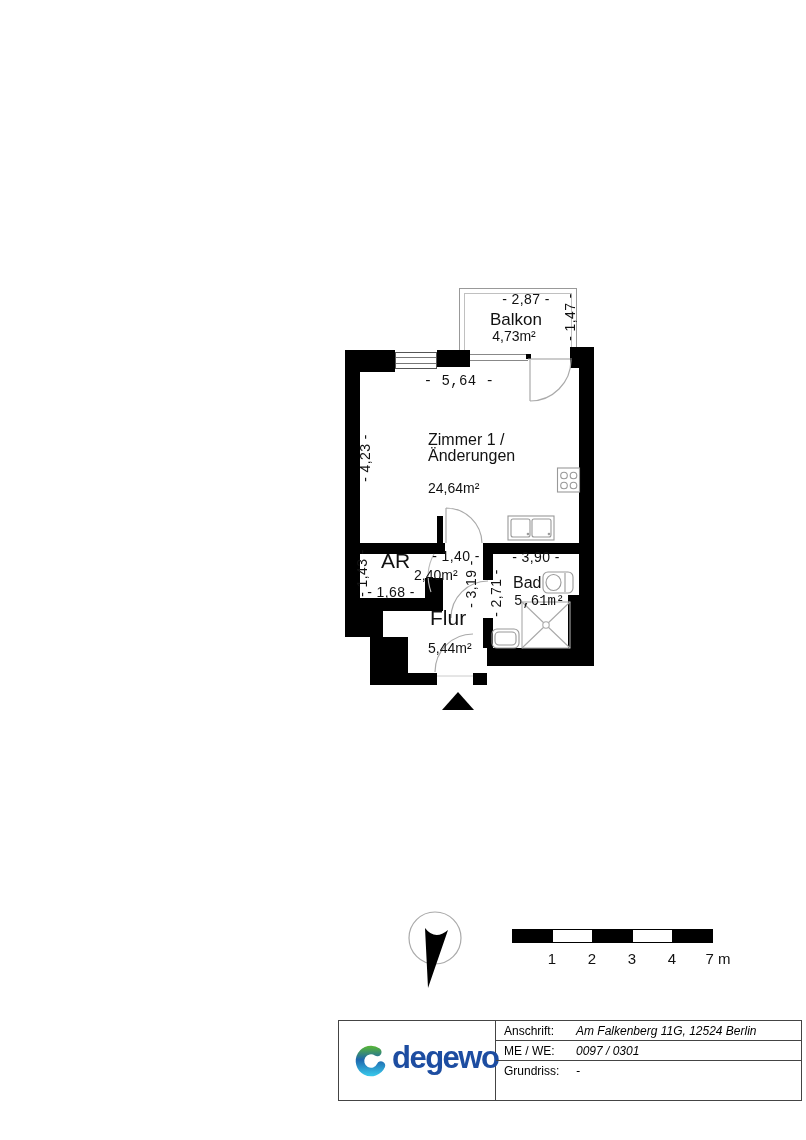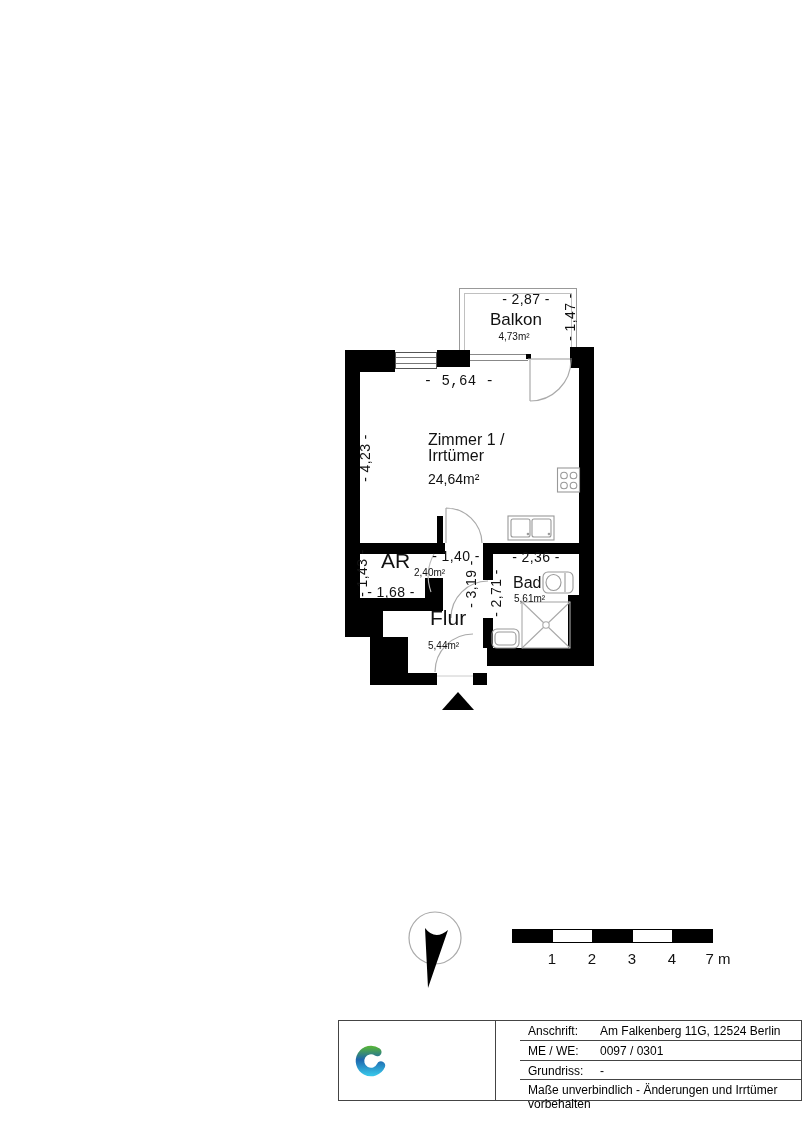--- a/index.html
+++ b/index.html
@@ -9,21 +9,21 @@
     font-family:"Liberation Sans", sans-serif;color:#000;overflow:hidden;
     margin:0 auto;
   }
   .wall{position:absolute;background:#000;}
   .dim{
     position:absolute;font-size:14px;letter-spacing:0.4px;white-space:nowrap;
     transform:translate(-50%,-50%);color:#111;
   }
   .dim.vert{transform:translate(-50%,-50%) rotate(-90deg);}
   .rn{position:absolute;white-space:nowrap;color:#111;}
-  .ra{position:absolute;font-size:10px;white-space:nowrap;color:#111;}
+  .ra{position:absolute;font-size:14px;white-space:nowrap;color:#111;}
   .ctr{transform:translate(-50%,-50%);}
   
   #balcony-outer{
     position:absolute;left:459px;top:288px;width:118px;height:64px;
     border:1.5px solid #999;border-bottom:none;background:#fff;
   }
   #balcony-inner{
     position:absolute;left:4px;top:4px;right:4px;bottom:0;
     border:1px solid #c0c0c0;border-bottom:none;
   }
@@ -67,25 +67,25 @@
     border:1px solid #444;background:#fff;
   }
   #logo-cell{
     position:absolute;left:0;top:0;width:157px;height:79px;
     border-right:1px solid #444;
   }
   #logo-text{
     position:absolute;left:53px;top:19px;font-size:31px;font-weight:bold;
     color:#1d4da1;letter-spacing:-1.5px;
   }
-  #tb-rows{position:absolute;left:157px;top:0;right:0;bottom:0;font-size:12px;margin-left:24px;}
+  #tb-rows{position:absolute;left:157px;top:0;right:0;bottom:0;font-size:12px;}
   .tb-row{position:relative;border-bottom:1px solid #444;height:20px;}
   .tb-row:last-child{border-bottom:none;}
   .tb-label{position:absolute;left:8px;top:3px;}
-  .tb-value{position:absolute;left:80px;top:3px;}
+  .tb-value{position:absolute;left:80px;top:3px;font-style:italic;}
   .tb-disclaimer{position:absolute;left:8px;top:3px;}
   svg{position:absolute;left:0;top:0;pointer-events:none;}
 </style>
 </head>
 <body>
 
 <div id="page">
 
   <div id="balcony-outer">
     <div id="balcony-inner"></div>
@@ -171,38 +171,38 @@
 
   <div class="dim" style="left:526px;top:299px;">- 2,87 -</div>
   <div class="rn ctr" style="left:516px;top:320px;font-size:17px;">Balkon</div>
   <div class="ra ctr" style="left:514px;top:336px;">4,73m²</div>
   <div class="dim vert" style="left:570px;top:317px;">- 1,47 -</div>
 
   <div class="dim" style="left:459px;top:381px;font-family:Liberation Mono, monospace;">- 5,64 -</div>
   <div class="dim vert" style="left:365px;top:458px;">- 4,23 -</div>
   <div class="rn" style="left:428px;top:432px;font-size:16px;line-height:15.5px;">
     <div>Zimmer 1 /</div>
-    <div>Irrtümer</div>
-    <div style="font-size:14px;margin-top:9px;">24,64m²</div>
+    <div>Änderungen</div>
+    <div style="font-size:14px;margin-top:18px;">24,64m²</div>
   </div>
 
   <div class="rn" style="left:381px;top:549px;font-size:21px;">AR</div>
   <div class="ra" style="left:379px;top:567px;margin-left:35px;">2,40m²</div>
   <div class="dim vert" style="left:362px;top:573px;">- 1,43 -</div>
   <div class="dim" style="left:391px;top:592px;">- 1,68 -</div>
 
   <div class="dim" style="left:456px;top:556px;">- 1,40 -</div>
   <div class="dim vert" style="left:471px;top:584px;">- 3,19 -</div>
   <div class="rn" style="left:430px;top:606px;font-size:21px;">Flur</div>
   <div class="ra" style="left:428px;top:624px;margin-top:16px;">5,44m²</div>
 
-  <div class="dim" style="left:536px;top:557px;">- 2,36 -</div>
+  <div class="dim" style="left:536px;top:557px;">- 3,90 -</div>
   <div class="dim vert" style="left:496px;top:593px;">- 2,71 -</div>
   <div class="rn" style="left:513px;top:574px;font-size:16px;">Bad</div>
-  <div class="ra" style="left:514px;top:593px;">5,61m²</div>
+  <div class="ra" style="left:514px;top:593px;font-family:Liberation Mono, monospace;">5,61m²</div>
 
   <div id="scalebar">
     <span class="b"></span>
     <span></span>
     <span class="b"></span>
     <span></span>
     <span class="b"></span>
   </div>
   <div class="scale-label" style="left:552px;">1</div>
   <div class="scale-label" style="left:592px;">2</div>
@@ -215,33 +215,31 @@
       <svg width="40" height="44" style="left:14px;top:20px;" viewBox="0 0 40 44">
         <defs>
           <linearGradient id="lg" gradientUnits="userSpaceOnUse" x1="20" y1="6" x2="20" y2="34">
             <stop offset="0" stop-color="#55b13c"></stop>
             <stop offset="0.45" stop-color="#1d66ad"></stop>
             <stop offset="1" stop-color="#38c4e8"></stop>
           </linearGradient>
         </defs>
         <path d="M24.3,11 A11,11 0 1 0 28,24.6" fill="none" stroke="url(#lg)" stroke-width="8.5" stroke-linecap="round"></path>
       </svg>
+      <div id="logo-text">degewo</div>
     </div>
     <div id="tb-rows">
       <div class="tb-row">
         <span class="tb-label">Anschrift:</span>
         <span class="tb-value">Am Falkenberg 11G, 12524 Berlin</span>
       </div>
       <div class="tb-row">
         <span class="tb-label">ME / WE:</span>
         <span class="tb-value">0097 / 0301</span>
       </div>
       <div class="tb-row" style="height:19px;">
         <span class="tb-label">Grundriss:</span>
         <span class="tb-value">-</span>
       </div>
-      <div class="tb-row">
-        <span class="tb-disclaimer">Maße unverbindlich - Änderungen und Irrtümer vorbehalten</span>
-      </div>
     </div>
   </div>
 
 </div>
 
 </body></html>

